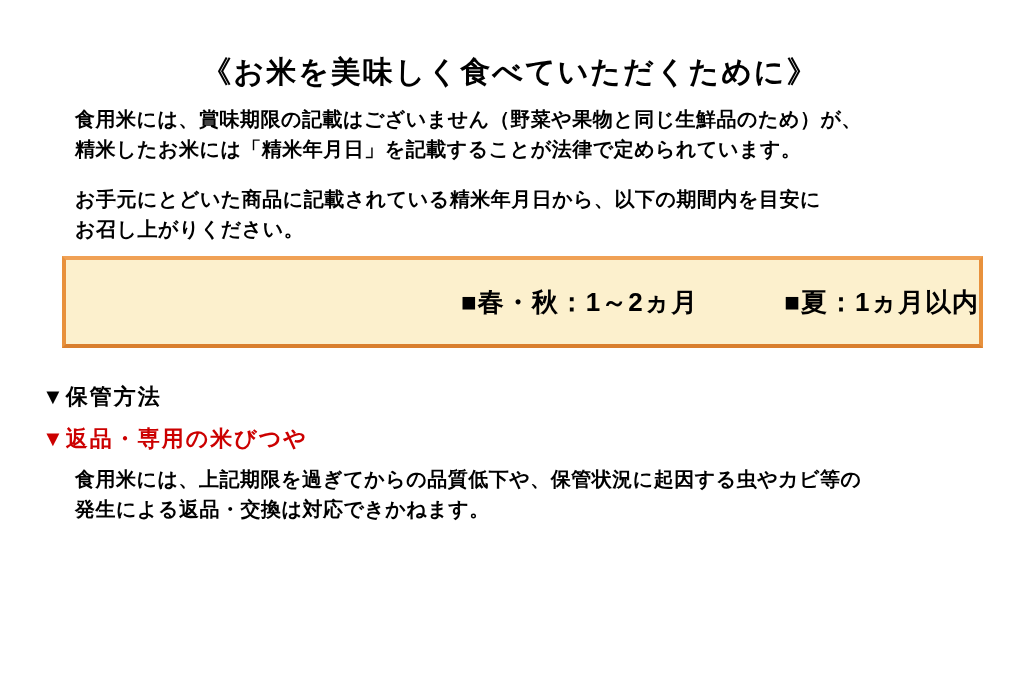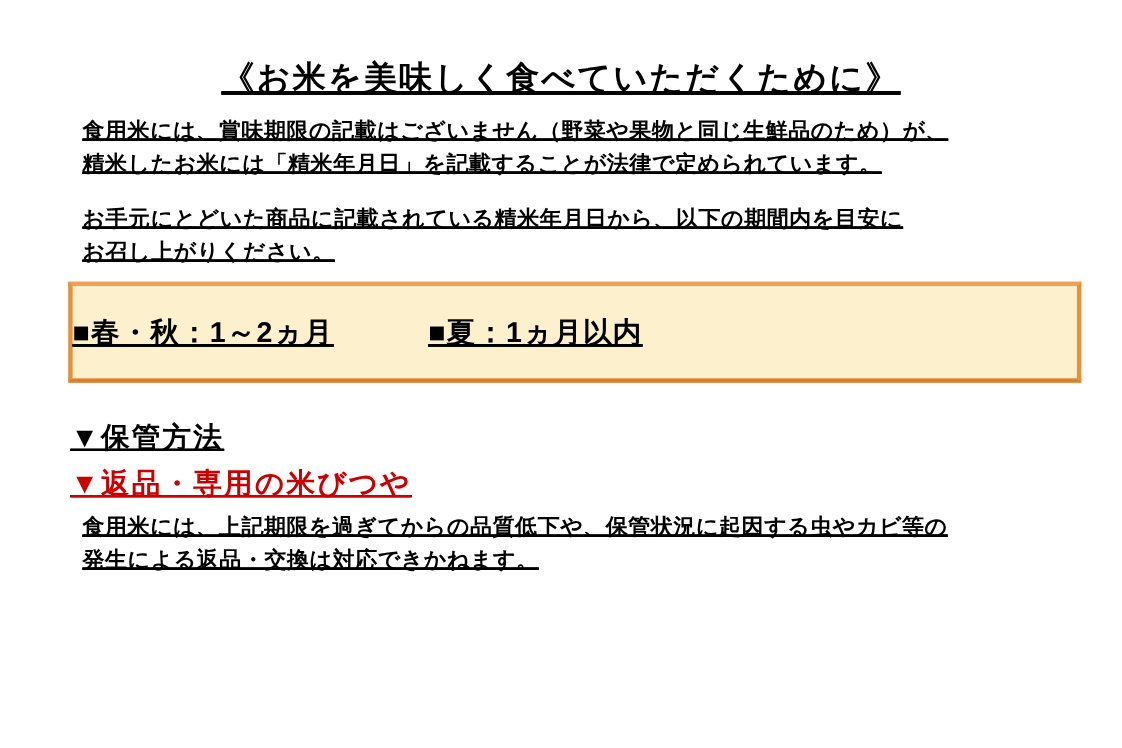--- a/index.html
+++ b/index.html
@@ -3,21 +3,21 @@
 <meta charset="utf-8">
 <style>
   :root{
     --box-border:#E8913C;
     --box-border-dark:#D97F2E;
     --box-border-light:#F0A155;
     --box-bg:#FCF0CD;
     --heading-red:#CC0000;
     --text:#000000;
   }
-  *{margin:0;padding:0;box-sizing:border-box;text-decoration:underline;}
+  *{margin:0;padding:0;box-sizing:border-box;}
   html,body{width:1020px;height:680px;}
   body{
     background:#ffffff;
     color:var(--text);
     font-family:"Liberation Sans","DejaVu Sans",sans-serif;
     font-weight:700;
     overflow:hidden;
   }
   .page{position:relative;width:1020px;height:680px;}
   .title{
@@ -41,31 +41,31 @@
   .shelf-box{
     margin:12px 0 0 62px;
     width:921px;
     height:92px;
     border:4px solid var(--box-border);
     border-top-color:var(--box-border-light);
     border-bottom-color:var(--box-border-dark);
     background:var(--box-bg);
     display:flex;
     align-items:center;
-    justify-content:flex-start;
+    justify-content:flex-end;
     gap:86px;
   }
   .shelf-item{
     font-size:26px;
     letter-spacing:1px;
     white-space:nowrap;
   }
   .section-heading{
-    margin:36px 0 0 64px;
-    font-size:26px;
+    margin:36px 0 0 42px;
+    font-size:22px;
     line-height:26px;
     letter-spacing:2px;
   }
   .section-heading.red{
     margin-top:16px;
     color:var(--heading-red);
   }
 </style>
 </head>
 <body>

